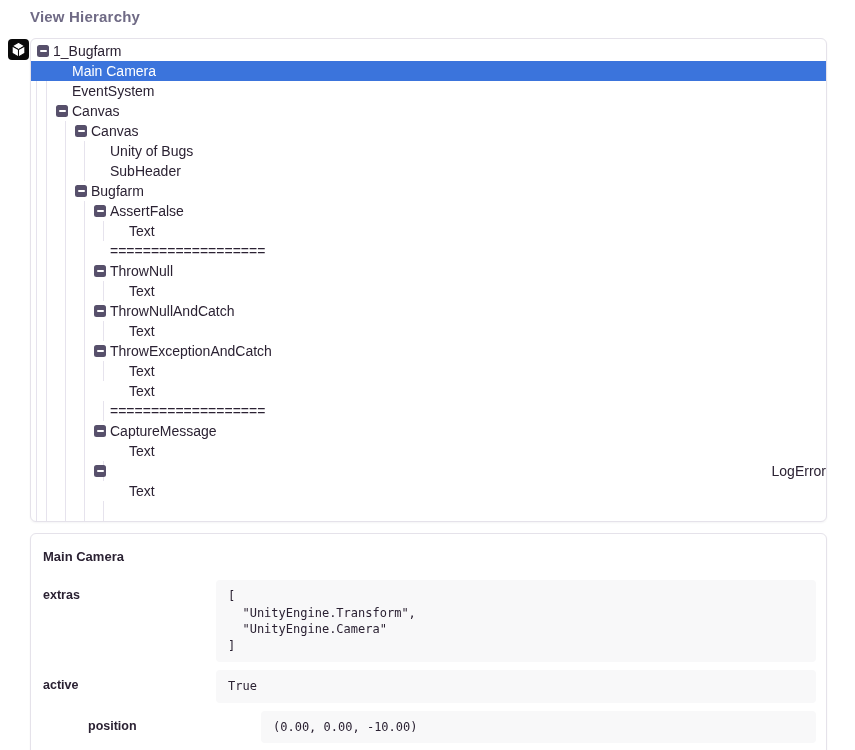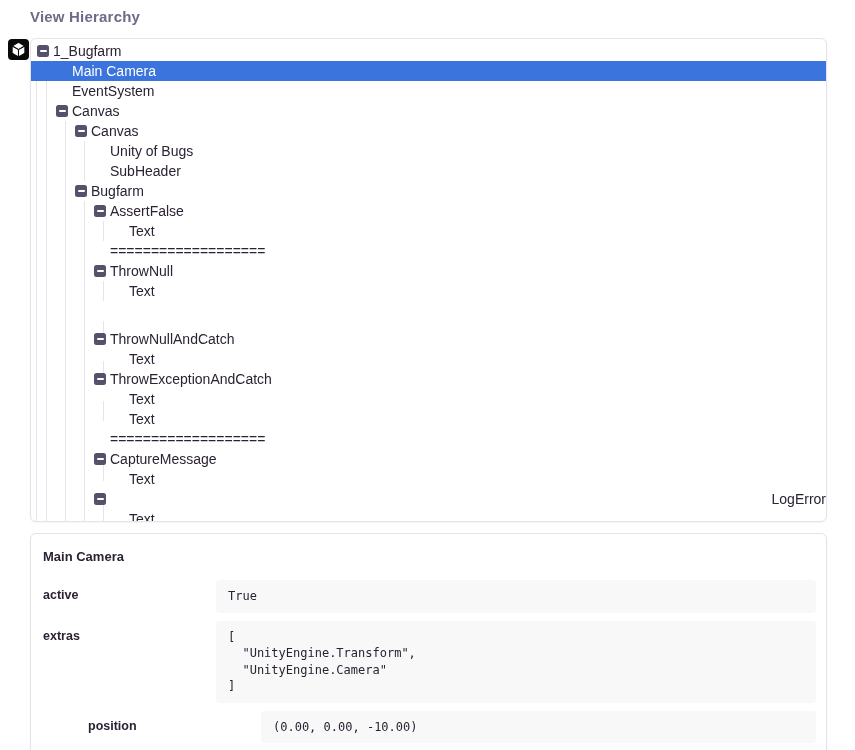--- a/index.html
+++ b/index.html
@@ -134,21 +134,21 @@
       </div>
       <div class="trow">
         <span class="expander" style="left: 63px;"></span>
         <span class="lbl" style="padding-left: 79px;">ThrowNull</span>
       </div>
       <div class="trow">
         <span class="lbl" style="padding-left: 98px;">Text</span>
       </div>
       <div class="trow">
         <span class="expander" style="left: 63px;"></span>
-        <span class="lbl" style="padding-left: 79px; margin-top: 28px;">ThrowNullAndCatch</span>
+        <span class="lbl" style="padding-left: 79px;">ThrowNullAndCatch</span>
       </div>
       <div class="trow">
         <span class="lbl" style="padding-left: 98px;">Text</span>
       </div>
       <div class="trow">
         <span class="expander" style="left: 63px;"></span>
         <span class="lbl" style="padding-left: 79px;">ThrowExceptionAndCatch</span>
       </div>
       <div class="trow">
         <span class="lbl" style="padding-left: 98px;">Text</span>
@@ -171,31 +171,31 @@
         <span class="lbl" style="padding-left: 79px; text-align: right;">LogError</span>
       </div>
       <div class="trow">
         <span class="lbl" style="padding-left: 98px;">Text</span>
       </div>
     </div>
 </div>
 
 <section class="details">
   <div class="details-title">Main Camera</div>
-
-  <div class="drow">
-    <div class="dlabel">active</div>
-    <div class="dvalue">True</div>
-  </div>
 
   <div class="drow">
     <div class="dlabel">extras</div>
     <div class="dvalue">[
   "UnityEngine.Transform",
   "UnityEngine.Camera"
 ]</div>
   </div>
 
   <div class="drow">
+    <div class="dlabel">active</div>
+    <div class="dvalue">True</div>
+  </div>
+
+  <div class="drow">
     <div class="dlabel">position</div>
     <div class="dvalue">(0.00, 0.00, -10.00)</div>
   </div>
 </section>
 
 </body></html>

